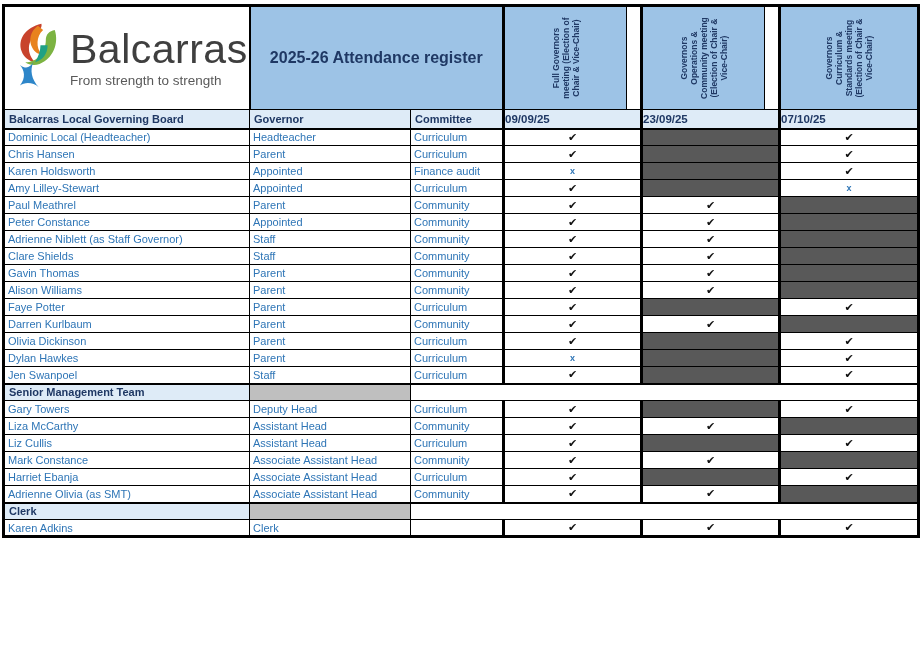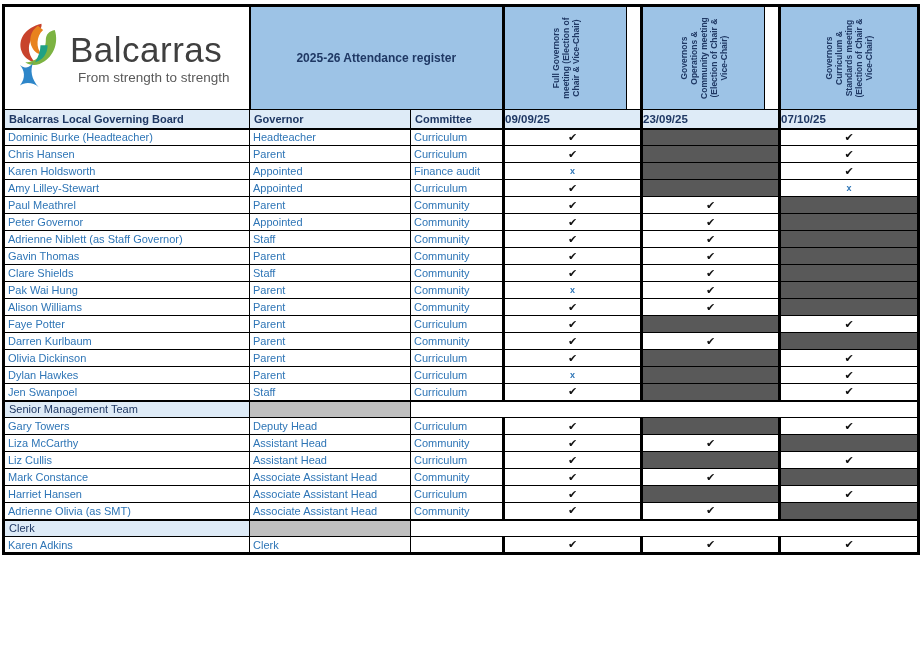--- a/index.html
+++ b/index.html
@@ -9,41 +9,41 @@
   }
   table{
     border-collapse:collapse;table-layout:fixed;width:915px;
     margin:4px 0 0 2px;border:3px solid #000;
   }
   td{border:1px solid #000;overflow:hidden;white-space:nowrap;box-sizing:border-box;padding:0;}
   
   tr.r1 td{height:104px;}
   td.logo-cell{background:#fff;border-right:2px solid #000;}
   .logo-wrap{display:flex;align-items:center;padding-left:6px;gap:9px;}
-  .logo-text .title{font-size:35px;color:#3f3f3f;letter-spacing:.5px;line-height:1;}
-  .logo-text .tagline{font-size:13.5px;color:#595959;margin-top:3px;margin-left:8px;}
-  td.register-cell{background:#9DC3E6;text-align:center;font-weight:bold;font-size:12px;color:#1F3864;}
+  .logo-text .title{font-size:41px;color:#3f3f3f;letter-spacing:.5px;line-height:1;}
+  .logo-text .tagline{font-size:13.5px;color:#595959;margin-top:3px;}
+  td.register-cell{background:#9DC3E6;text-align:center;font-weight:bold;font-size:16px;color:#1F3864;}
   td.mhead{background:#fff;border-left:3px solid #000;}
   .mbox{height:100%;display:flex;align-items:center;justify-content:center;background:#9DC3E6;box-sizing:border-box;}
   .mbox.gap{width:calc(100% - 13px);border-right:1.5px solid #000;}
   .mbox.full{width:100%;}
   .rot{transform:rotate(-90deg);width:88px;text-align:center;font-weight:bold;font-size:8.5px;
        line-height:1.18;color:#1F3864;white-space:normal;}
   
   tr.r2 td{height:19px;background:#DEEBF7;color:#1F3864;font-weight:bold;font-size:11px;
            border-bottom:2px solid #000;padding:0 8px 0 4px;}
   tr.r2 td.datec{text-align:left;padding:0;font-size:11.5px;border-left:3px solid #000;}
   
   tbody td{height:17px;font-size:11px;color:#2E75B6;padding:0 3px;}
   tbody td.att{text-align:center;padding:0;border-left:3px solid #000;}
   tbody td.att.present{color:#111;font-size:11px;}
   tbody td.att.absent{color:#2E75B6;font-weight:bold;font-size:9px;}
   tbody td.att.blocked{background:#595959;}
   tr.section td{border-top:2px solid #000;}
-  td.sec-title{background:#DEEBF7;color:#1F3864;font-weight:normal;padding-left:4px;}
+  td.sec-title{background:#DEEBF7;color:#1F3864;font-weight:bold;padding-left:4px;}
   td.sec-gray{background:#BFBFBF;}
   td.sec-rest{background:#fff;}
 </style>
 </head>
 <body>
 
 <table>
   <colgroup>
     <col style="width:246px">
       <col style="width:161px">
@@ -92,21 +92,21 @@
       <td>Balcarras Local Governing Board</td>
       <td>Governor</td>
       <td>Committee</td>
       <td class="datec">09/09/25</td>
       <td class="datec">23/09/25</td>
       <td class="datec">07/10/25</td>
     </tr>
   </thead>
   <tbody>
       <tr>
-        <td>Dominic Burke (Headteacher)</td>
+        <td>Dominic Local (Headteacher)</td>
         <td>Headteacher</td>
         <td>Curriculum</td>
         <td class="att present">✔</td>
         <td class="att blocked"></td>
         <td class="att present">✔</td>
       </tr>
       <tr>
         <td>Chris Hansen</td>
         <td>Parent</td>
         <td>Curriculum</td>
@@ -132,56 +132,48 @@
       </tr>
       <tr>
         <td>Paul Meathrel</td>
         <td>Parent</td>
         <td>Community</td>
         <td class="att present">✔</td>
         <td class="att present">✔</td>
         <td class="att blocked"></td>
       </tr>
       <tr>
-        <td>Peter Governor</td>
+        <td>Peter Constance</td>
         <td>Appointed</td>
         <td>Community</td>
         <td class="att present">✔</td>
         <td class="att present">✔</td>
         <td class="att blocked"></td>
       </tr>
       <tr>
         <td>Adrienne Niblett (as Staff Governor)</td>
         <td>Staff</td>
         <td>Community</td>
         <td class="att present">✔</td>
         <td class="att present">✔</td>
         <td class="att blocked"></td>
       </tr>
       <tr>
-        <td>Gavin Thomas</td>
-        <td>Parent</td>
-        <td>Community</td>
-        <td class="att present">✔</td>
-        <td class="att present">✔</td>
-        <td class="att blocked"></td>
-      </tr>
-      <tr>
         <td>Clare Shields</td>
         <td>Staff</td>
         <td>Community</td>
         <td class="att present">✔</td>
         <td class="att present">✔</td>
         <td class="att blocked"></td>
       </tr>
       <tr>
-        <td>Pak Wai Hung</td>
-        <td>Parent</td>
-        <td>Community</td>
-        <td class="att absent">x</td>
+        <td>Gavin Thomas</td>
+        <td>Parent</td>
+        <td>Community</td>
+        <td class="att present">✔</td>
         <td class="att present">✔</td>
         <td class="att blocked"></td>
       </tr>
       <tr>
         <td>Alison Williams</td>
         <td>Parent</td>
         <td>Community</td>
         <td class="att present">✔</td>
         <td class="att present">✔</td>
         <td class="att blocked"></td>
@@ -257,21 +249,21 @@
       </tr>
       <tr>
         <td>Mark Constance</td>
         <td>Associate Assistant Head</td>
         <td>Community</td>
         <td class="att present">✔</td>
         <td class="att present">✔</td>
         <td class="att blocked"></td>
       </tr>
       <tr>
-        <td>Harriet Hansen</td>
+        <td>Harriet Ebanja</td>
         <td>Associate Assistant Head</td>
         <td>Curriculum</td>
         <td class="att present">✔</td>
         <td class="att blocked"></td>
         <td class="att present">✔</td>
       </tr>
       <tr>
         <td>Adrienne Olivia (as SMT)</td>
         <td>Associate Assistant Head</td>
         <td>Community</td>

